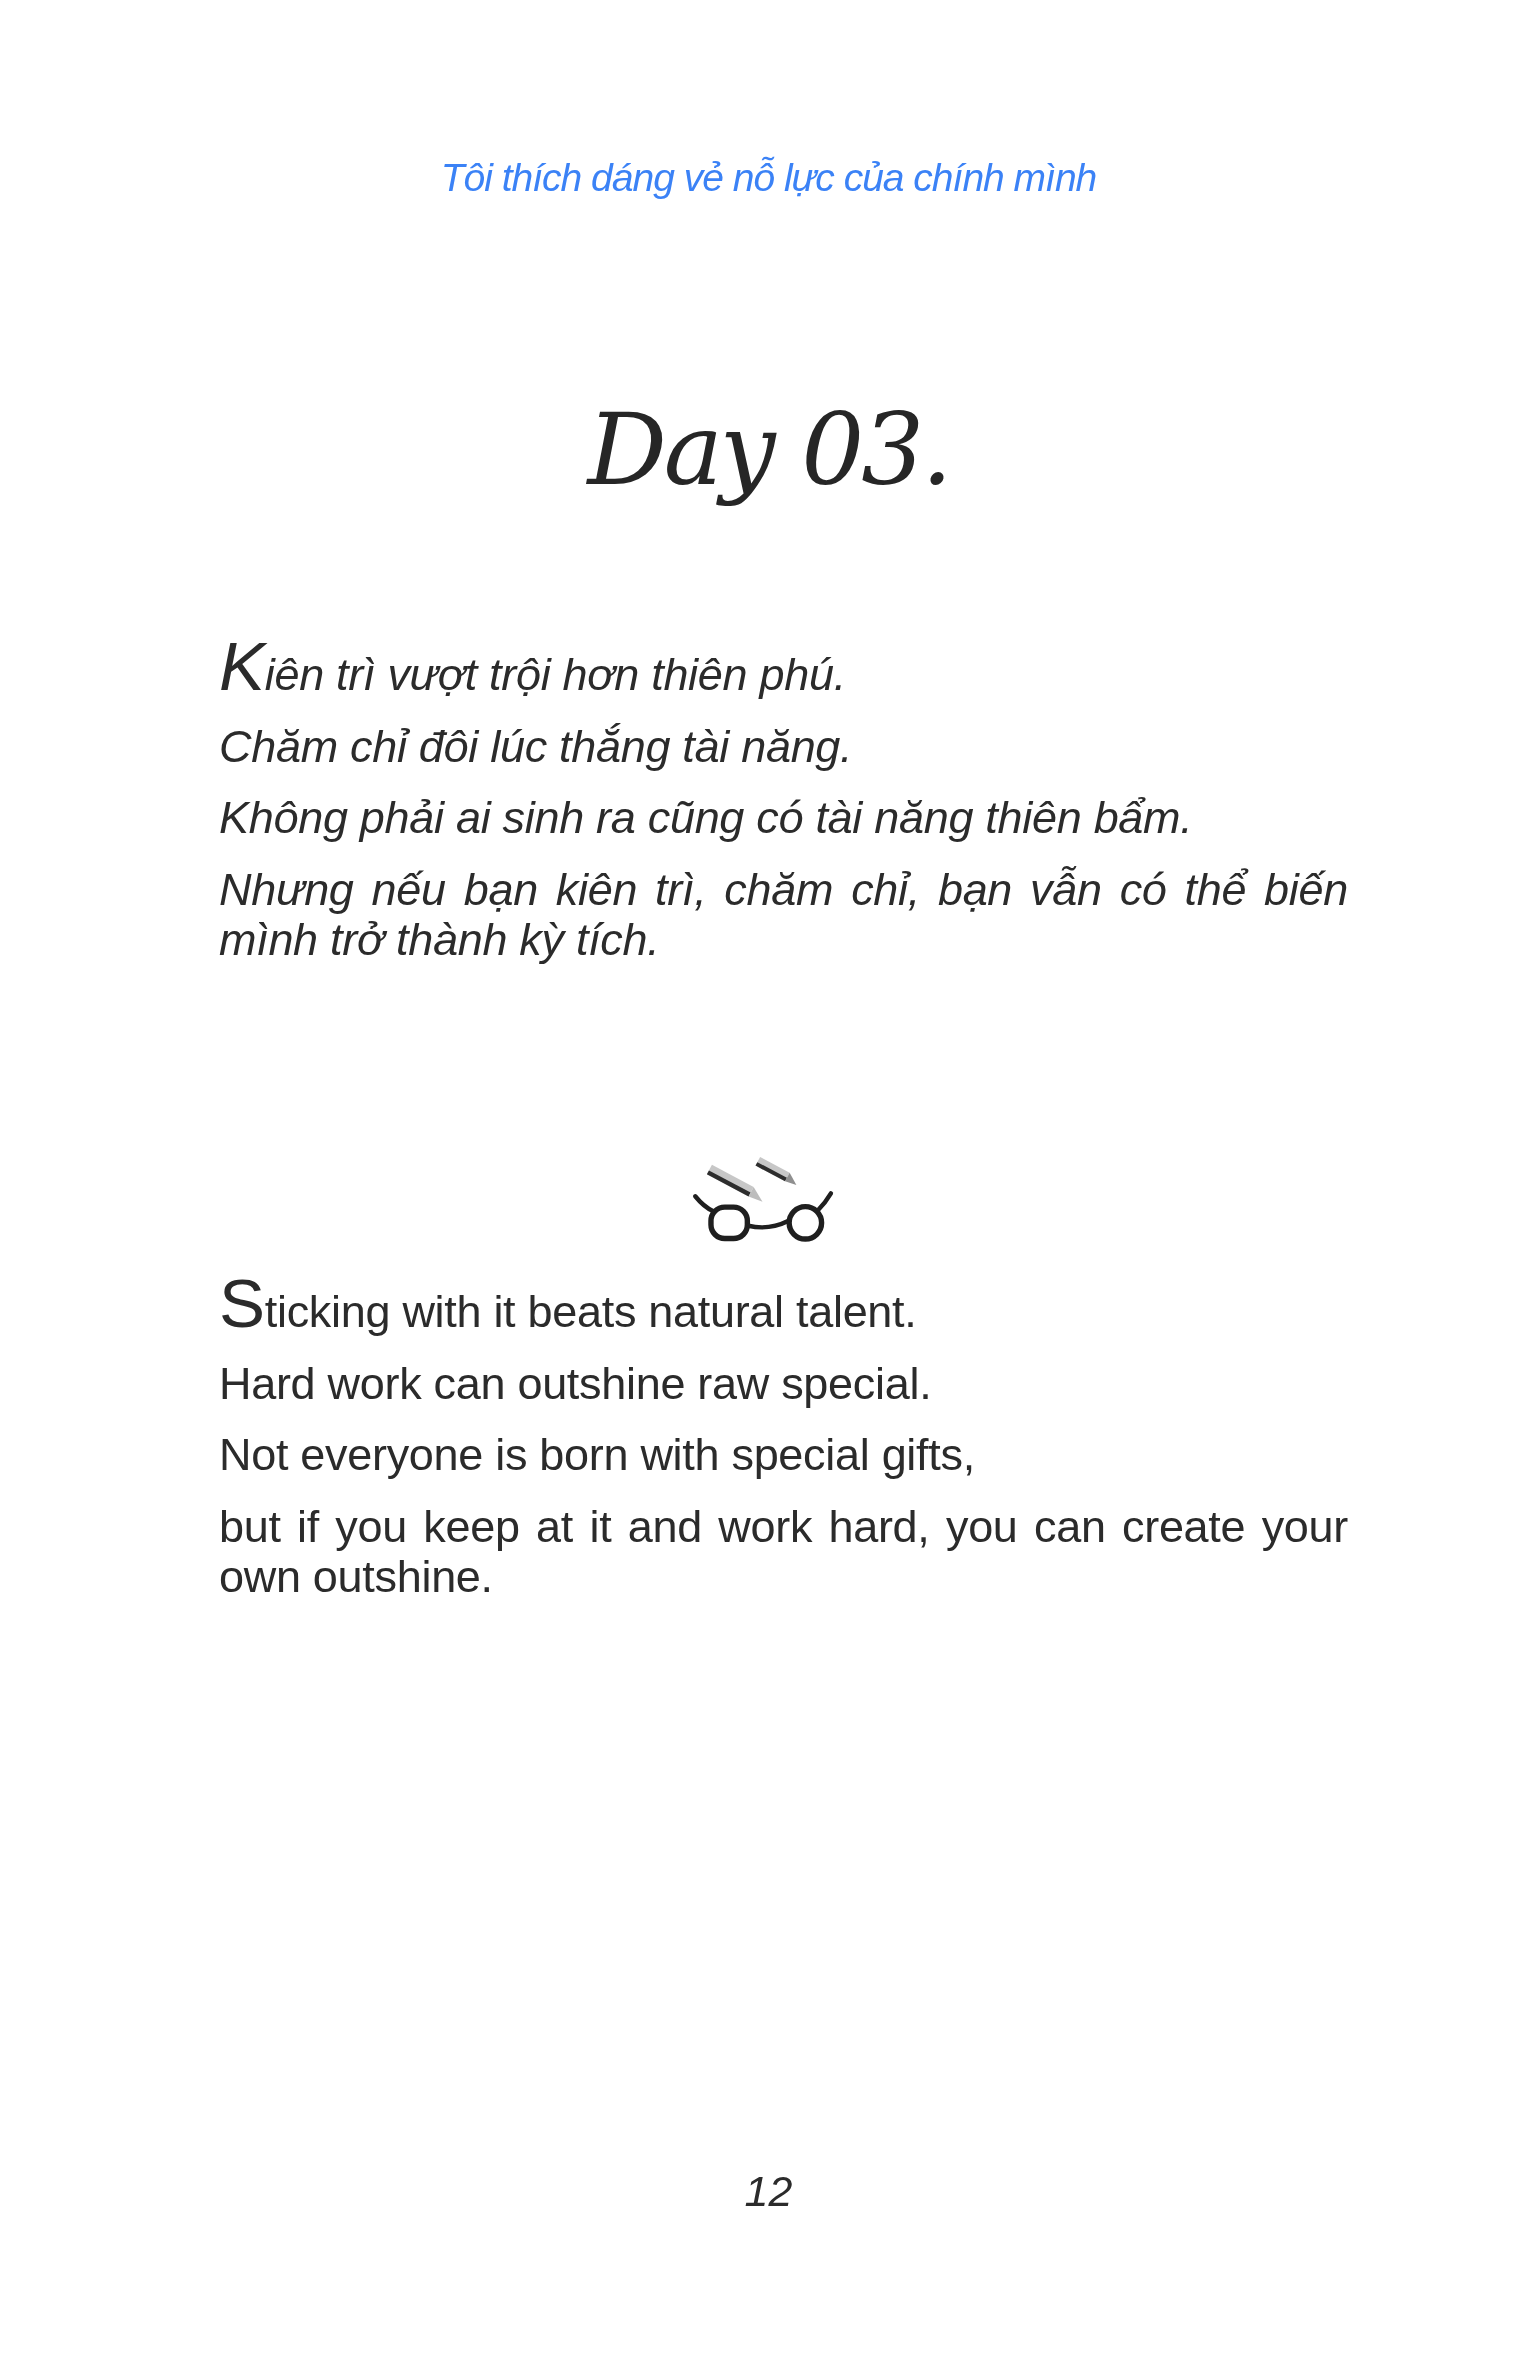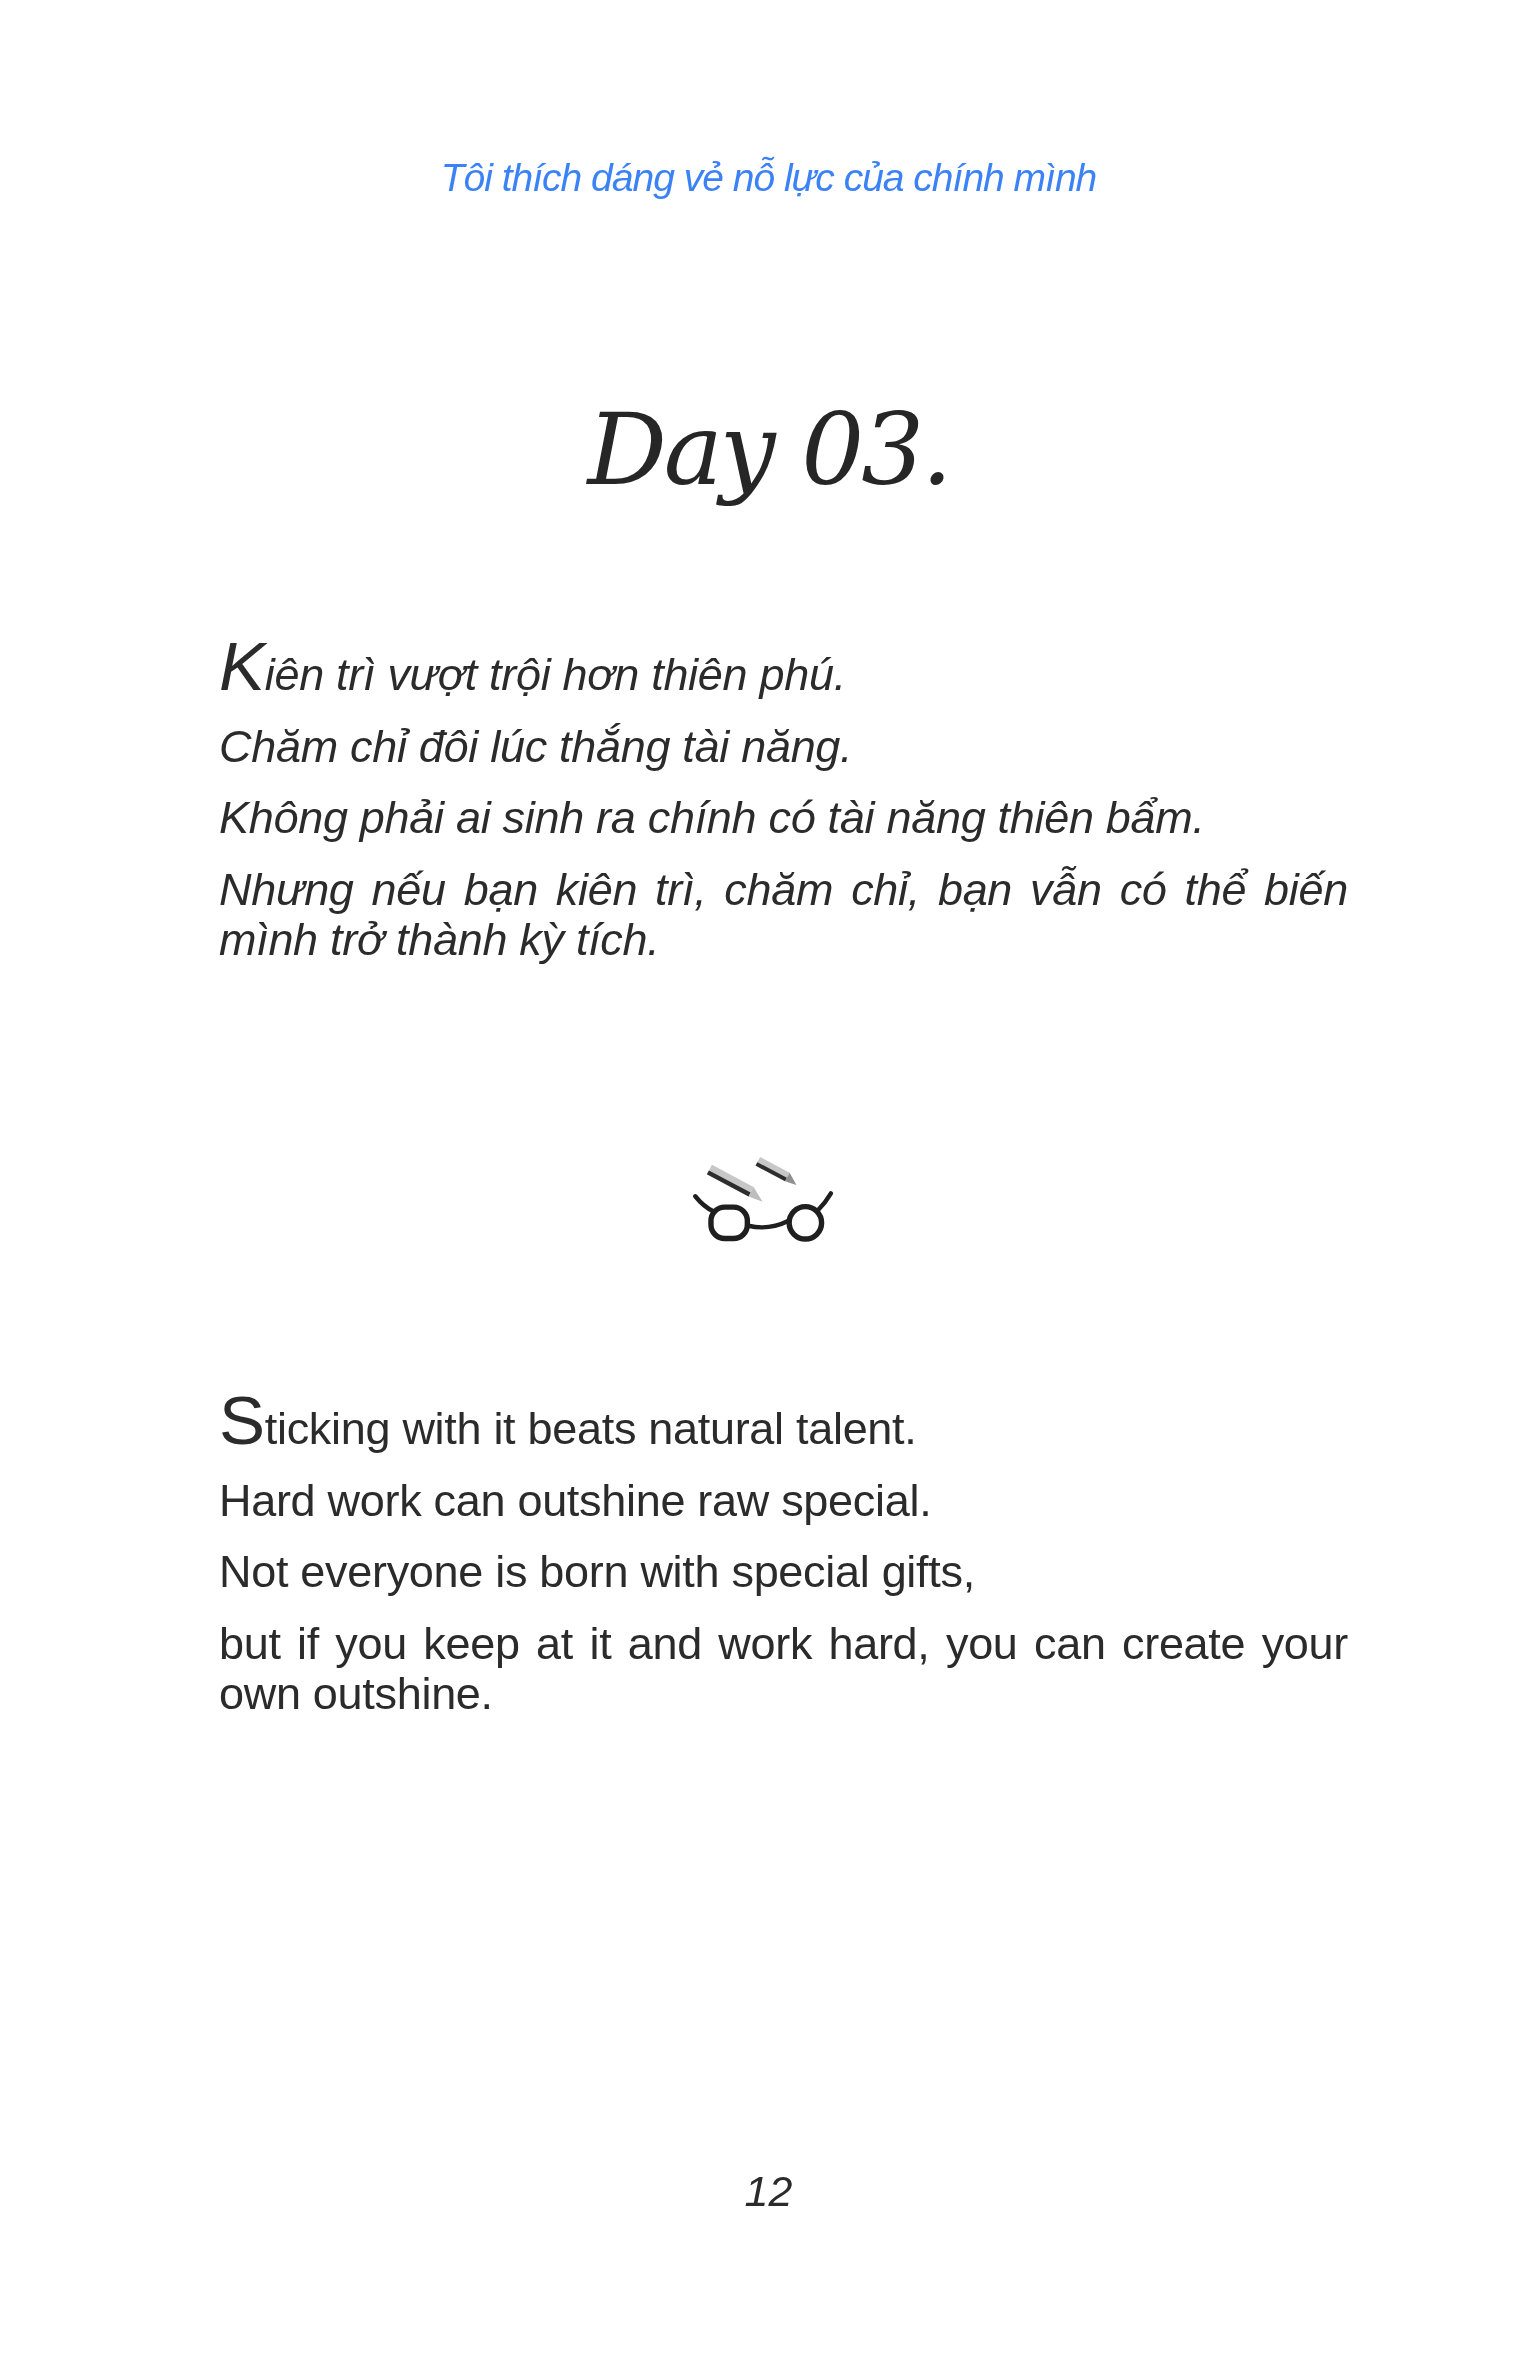--- a/index.html
+++ b/index.html
@@ -35,21 +35,21 @@
     font-size: 99px;
     letter-spacing: -3px;
     color: #262626;
   }
   .text-block {
     position: absolute;
     left: 219px;
     width: 1129px;
   }
   .vn-block { top: 642px; }
-  .en-block { top: 1396px; }
+  .en-block { top: 1279px; }
   .text-block p {
     margin: 0 0 21.7px 0;
     font-size: 45px;
     line-height: 50px;
     letter-spacing: -0.3px;
     color: #2b2b2b;
   }
   .vn-block p { font-style: italic; }
   .text-block p.justify { text-align: justify; }
   .text-block p:last-child { margin-bottom: 0; }
@@ -77,21 +77,21 @@
 
 <div class="page">
 
   <div class="running-header">Tôi thích dáng vẻ nỗ lực của chính mình</div>
 
   <div class="day-title">Day 03.</div>
 
   <section class="text-block vn-block">
     <p><span class="lead-cap">K</span><span>iên trì vượt trội hơn thiên phú.</span></p>
     <p>Chăm chỉ đôi lúc thắng tài năng.</p>
-    <p>Không phải ai sinh ra chính có tài năng thiên bẩm.</p>
+    <p>Không phải ai sinh ra cũng có tài năng thiên bẩm.</p>
     <p class="justify">Nhưng nếu bạn kiên trì, chăm chỉ, bạn vẫn có thể biến mình trở thành kỳ tích.</p>
   </section>
 
   <div class="icon-wrap">
     <svg width="236" height="138" viewBox="0 0 240 140" xmlns="http://www.w3.org/2000/svg">
 
       <g transform="translate(63,22) rotate(28)">
         <rect x="0" y="0" width="48" height="11" fill="#c7c7c7"></rect>
         <rect x="0" y="6.5" width="48" height="4.5" fill="#2d2d2d"></rect>
         <polygon points="48,0 63,9 48,11" fill="#bdbdbd"></polygon>

